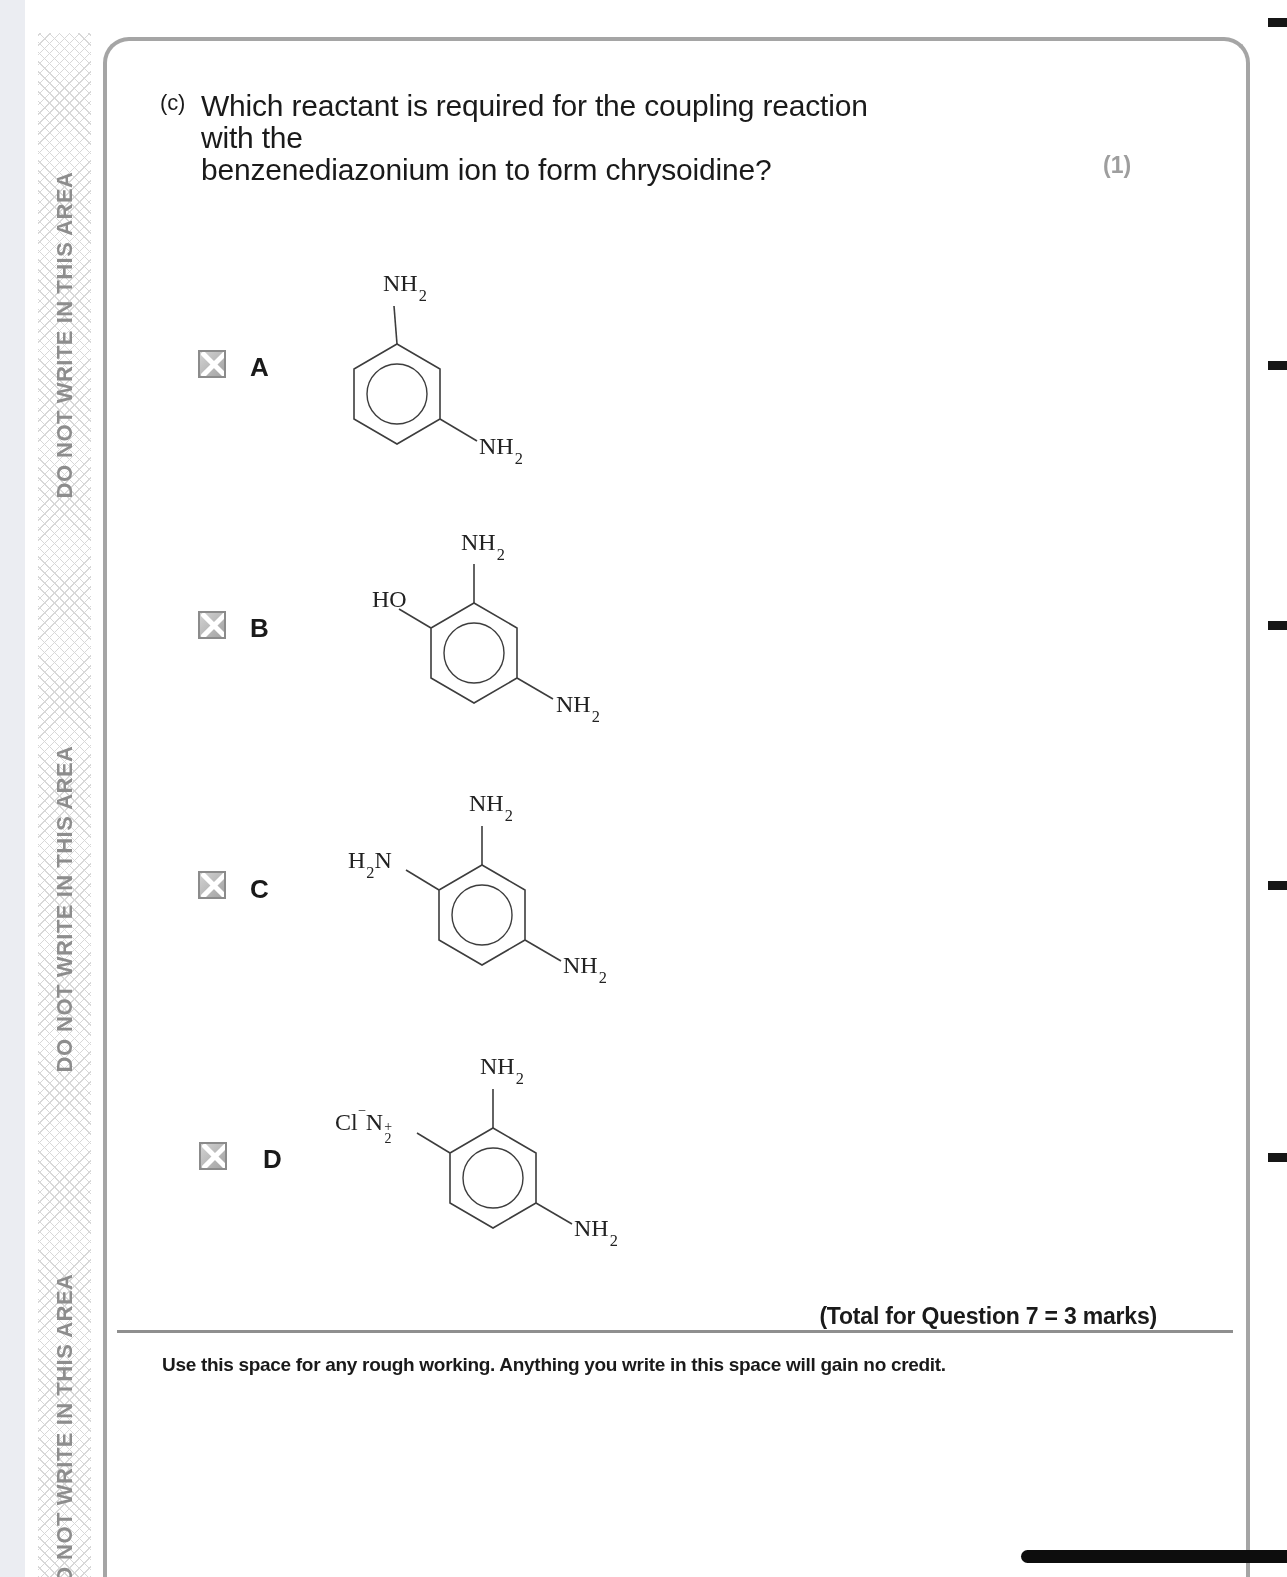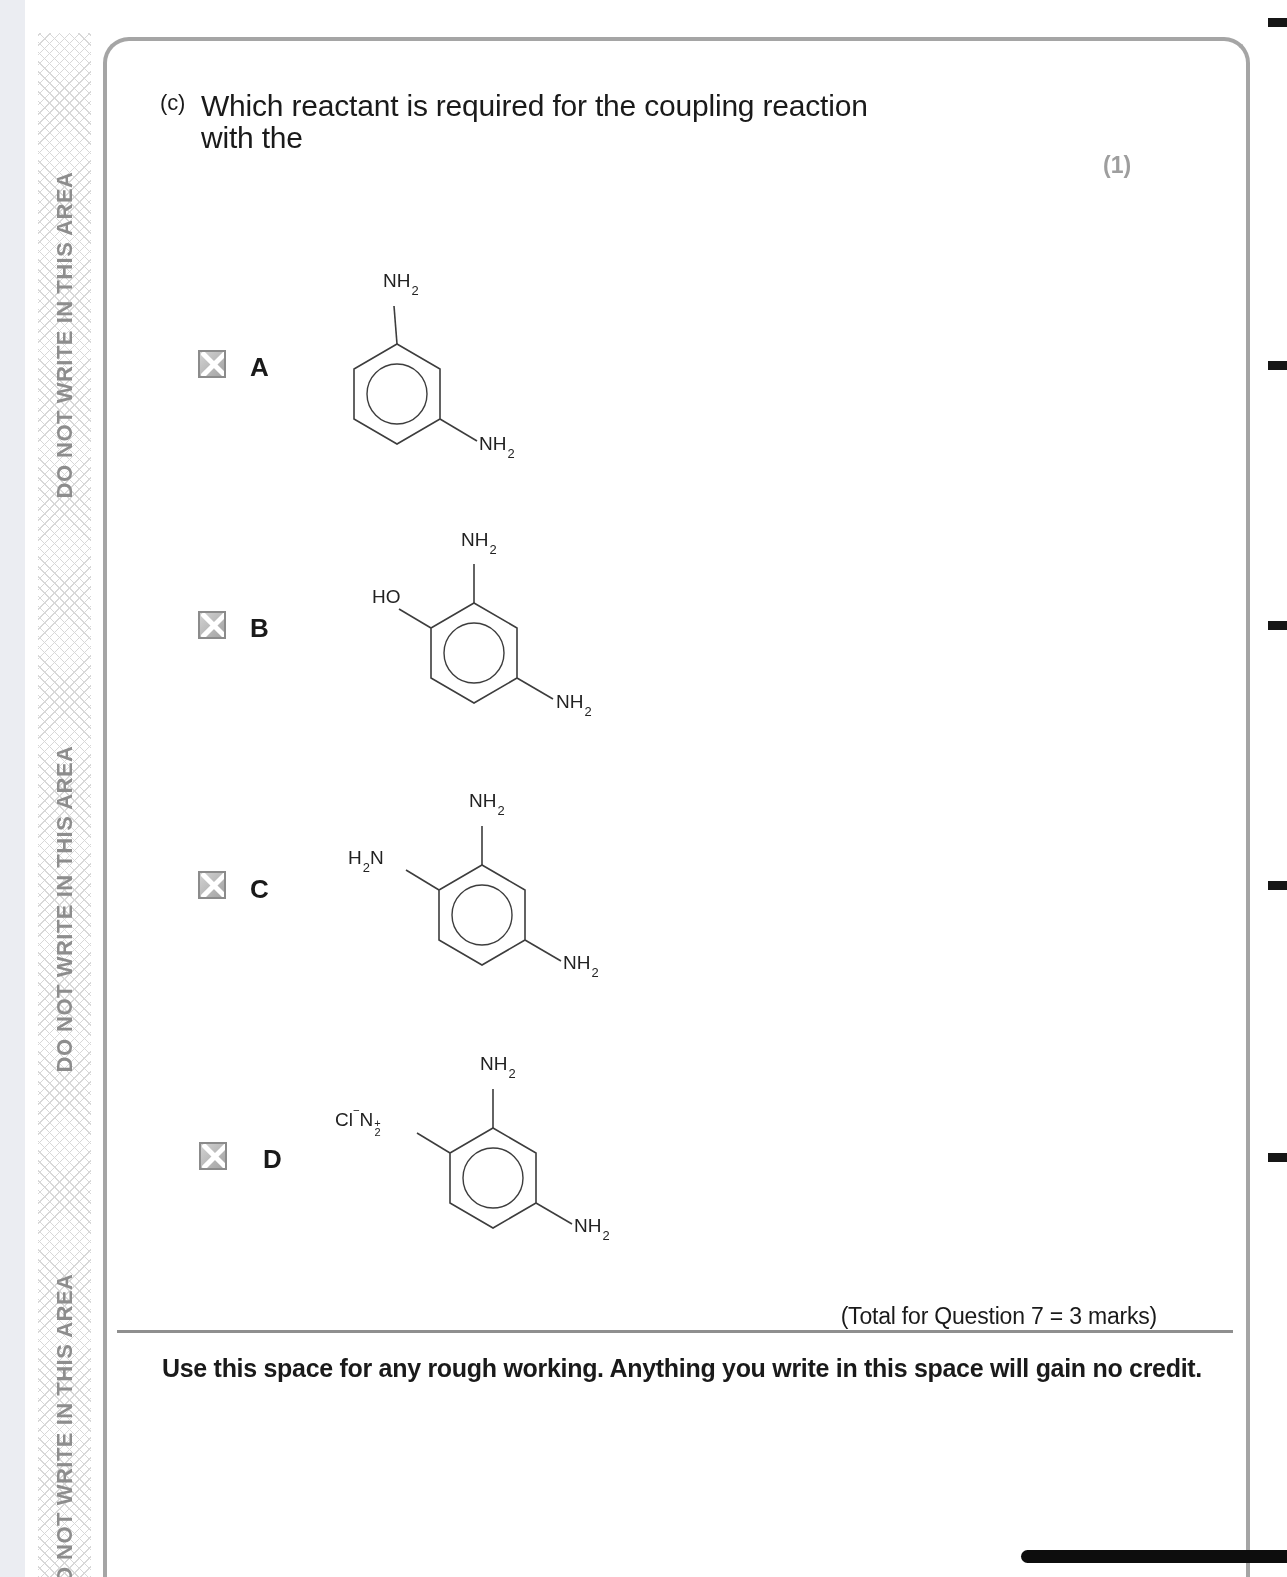--- a/index.html
+++ b/index.html
@@ -55,39 +55,39 @@
   }
   .cross-box::before,.cross-box::after{
     content:"";position:absolute;left:-3px;top:10px;width:34px;height:5px;
     background:#ffffff;border-radius:2px;
   }
   .cross-box::before{transform:rotate(45deg);}
   .cross-box::after{transform:rotate(-45deg);}
   .opt-letter{font-size:26px;font-weight:bold;}
 
   
-  .flabel{font-size:19px;line-height:1;color:#222;white-space:nowrap;}
+  .flabel{font-size:24px;line-height:1;color:#222;white-space:nowrap;font-family:Liberation Serif, serif;}
   .flabel sub{font-size:0.68em;line-height:0;position:relative;top:0.28em;margin-left:1px;}
   .flabel sup{font-size:0.6em;line-height:0;position:relative;top:-0.45em;}
   .stack{
     display:inline-flex;flex-direction:column;align-items:center;
     font-size:0.58em;line-height:0.8;position:relative;top:0.1em;margin-left:1px;
   }
 
   
   .structures{left:0;top:0;pointer-events:none;}
   .structures polygon,.structures circle,.structures line{
     fill:none;stroke:#3d3d3d;stroke-width:1.6px;
   }
   .structures circle{stroke-width:1.4px;}
 
   
-  .total-line{right:130px;top:1303px;font-size:23px;font-weight:normal;letter-spacing:-0.2px;}
+  .total-line{right:130px;top:1303px;font-size:23px;font-weight:bold;letter-spacing:-0.2px;}
   .footer-rule{left:117px;top:1330px;width:1116px;height:3px;background:#8f8f8f;}
-  .rough-note{left:162px;top:1354px;font-size:25px;font-weight:bold;letter-spacing:-0.3px;}
+  .rough-note{left:162px;top:1354px;font-size:19px;font-weight:bold;letter-spacing:-0.3px;}
 </style>
 </head>
 <body>
 
 <div class="abs page-edge"></div>
 
 <div class="abs hatch-band">
   <span class="warn-text" style="top:302px">DO NOT WRITE IN THIS AREA</span>
   <span class="warn-text" style="top:876px">DO NOT WRITE IN THIS AREA</span>
   <span class="warn-text" style="top:1404px">DO NOT WRITE IN THIS AREA</span>
@@ -98,20 +98,21 @@
 <div class="abs dash" style="top:18px"></div>
 <div class="abs dash" style="top:361px"></div>
 <div class="abs dash" style="top:621px"></div>
 <div class="abs dash" style="top:881px"></div>
 <div class="abs dash" style="top:1153px"></div>
 <div class="abs bottom-bar"></div>
 
 <div class="abs q-part">(c)</div>
 <div class="abs q-text">
   <div>Which reactant is required for the coupling reaction with the</div>
+  <div>benzenediazonium ion to form chrysoidine?</div>
 </div>
 <div class="abs marks">(1)</div>
 
 <svg class="abs structures" width="1287" height="1577" viewBox="0 0 1287 1577">
   <g>
     <polygon points="397,344 440,369 440,419 397,444 354,419 354,369"></polygon>
     <circle cx="397" cy="394" r="30"></circle>
     <line x1="397" y1="344" x2="394" y2="306"></line>
     <line x1="440" y1="419" x2="477" y2="441"></line>
   </g>

